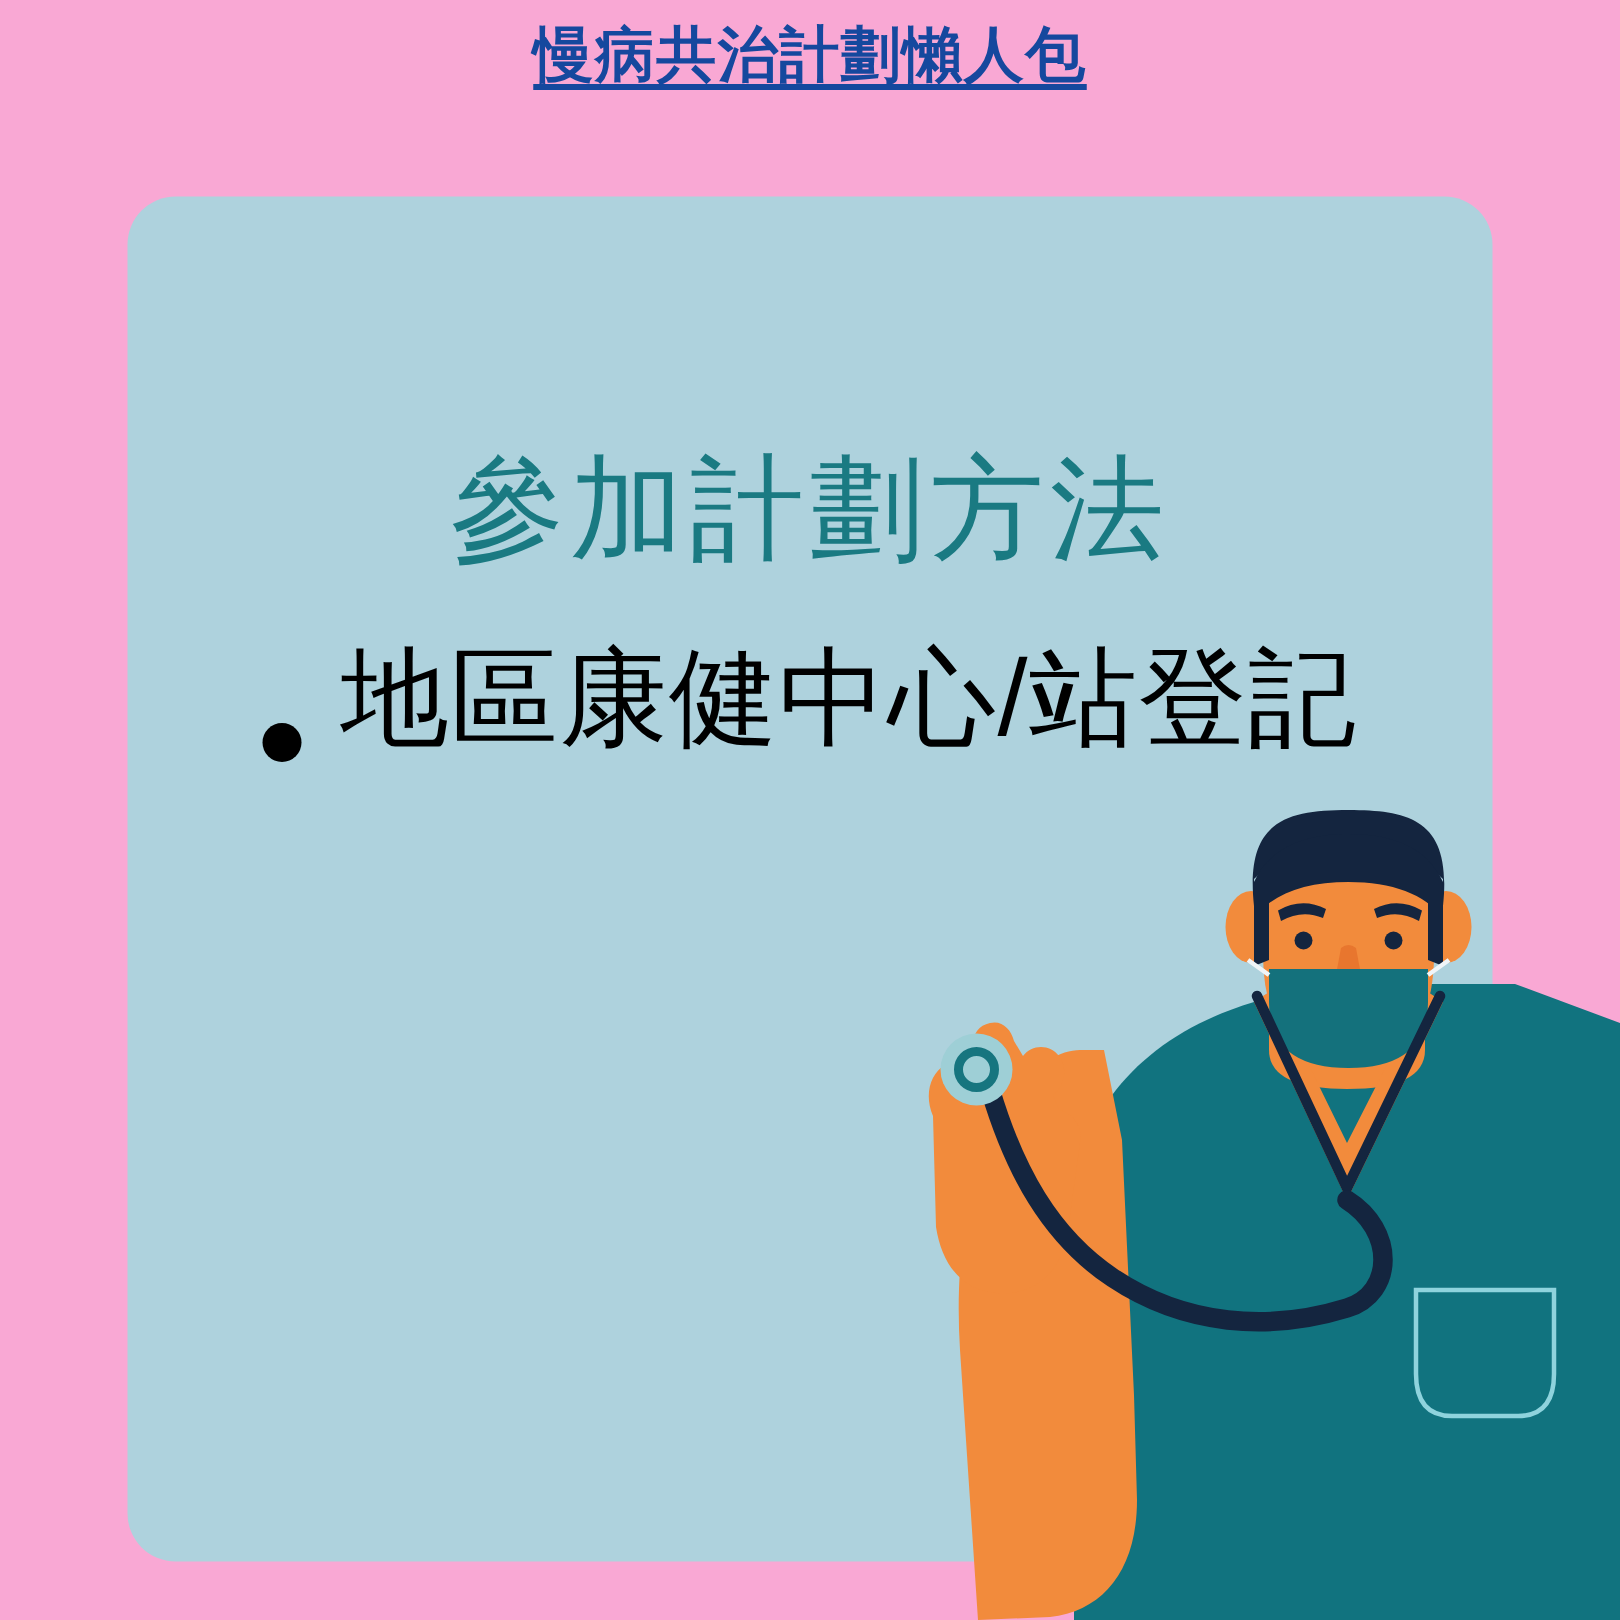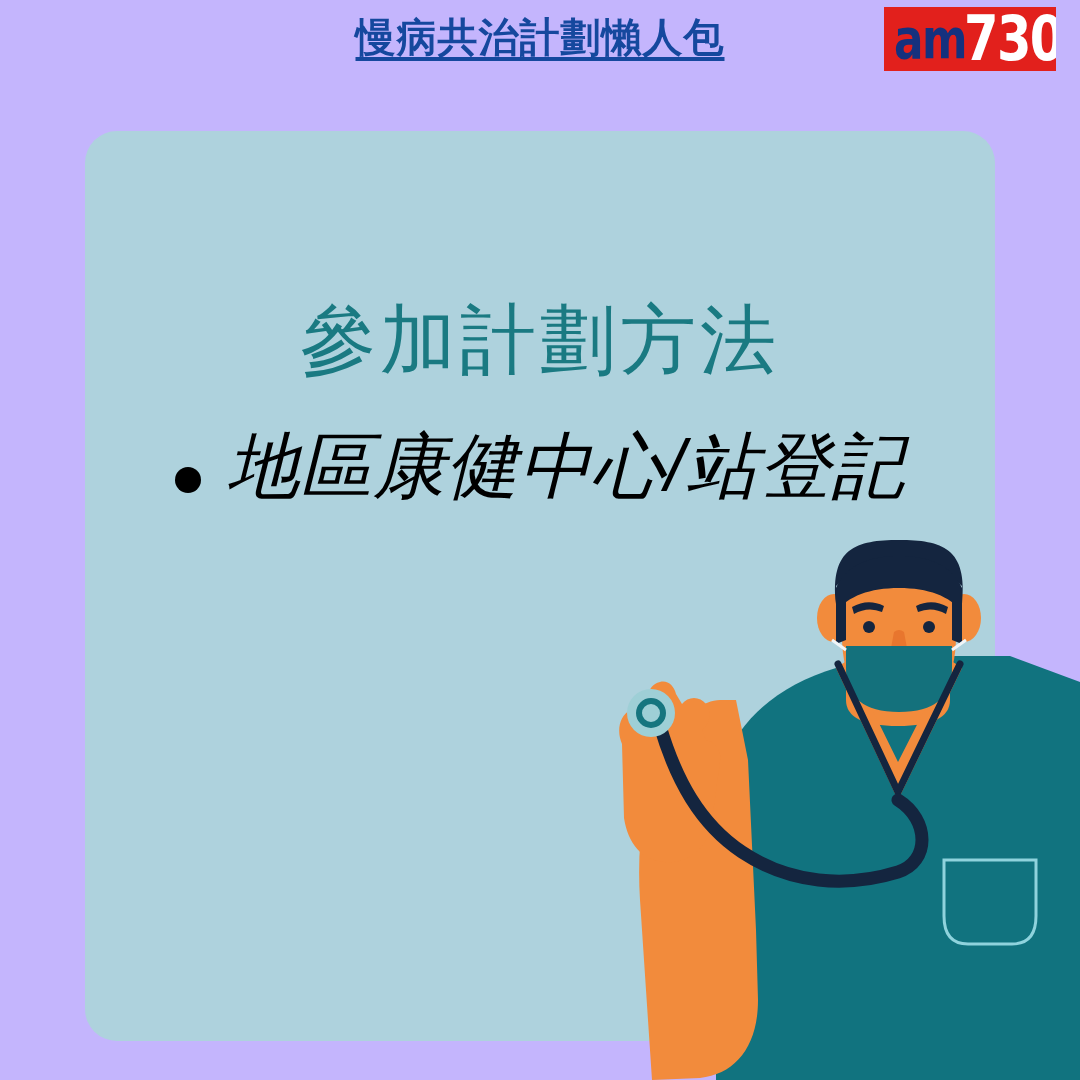--- a/index.html
+++ b/index.html
@@ -14,21 +14,21 @@
     background: #e8edfd;
     font-family: "Liberation Sans", "DejaVu Sans", sans-serif;
     position: relative;
   }
 
   .page {
     position: absolute;
     inset: 0;
     width: 1080px;
     height: 1080px;
-    background: #c4b5fd;
+    background: #f9a8d4;
     overflow: hidden;
   }
 
   
   .header {
     position: absolute;
     left: 0;
     top: 0;
     width: 1080px;
     height: 82px;
@@ -115,23 +115,22 @@
   .bullet-list {
     position: absolute;
     left: 0;
     top: 293px;
     width: 910px;
     display: flex;
     justify-content: center;
   }
   .bullet-item {
     display: flex;
-    align-items: center;
+    align-items: flex-end;
     gap: 26px;
-    font-style: italic;
   }
   .bullet-dot {
     width: 26px;
     height: 26px;
     border-radius: 50%;
     background: #000000;
     margin-top: 28px;
     flex: 0 0 auto;
   }
   .bullet-text {
@@ -153,24 +152,20 @@
   }
 </style>
 </head>
 <body>
 
 <div class="page">
 
   <div class="header">
     <div class="header-title">慢病共治計劃懶人包</div>
 
-    <div class="logo">
-      <span class="logo-am">am</span>
-      <span class="logo-730">730</span>
-    </div>
   </div>
 
   <div class="card">
     <div class="card-heading">參加計劃方法</div>
 
     <div class="bullet-list">
       <div class="bullet-item">
         <span class="bullet-dot"></span>
         <span class="bullet-text">地區康健中心/站登記</span>
       </div>

